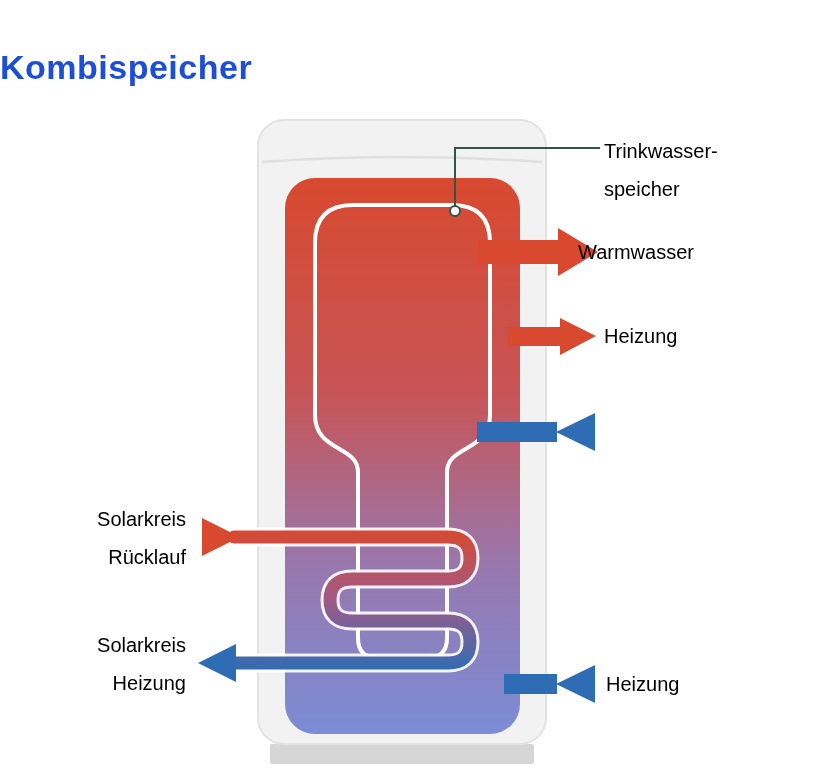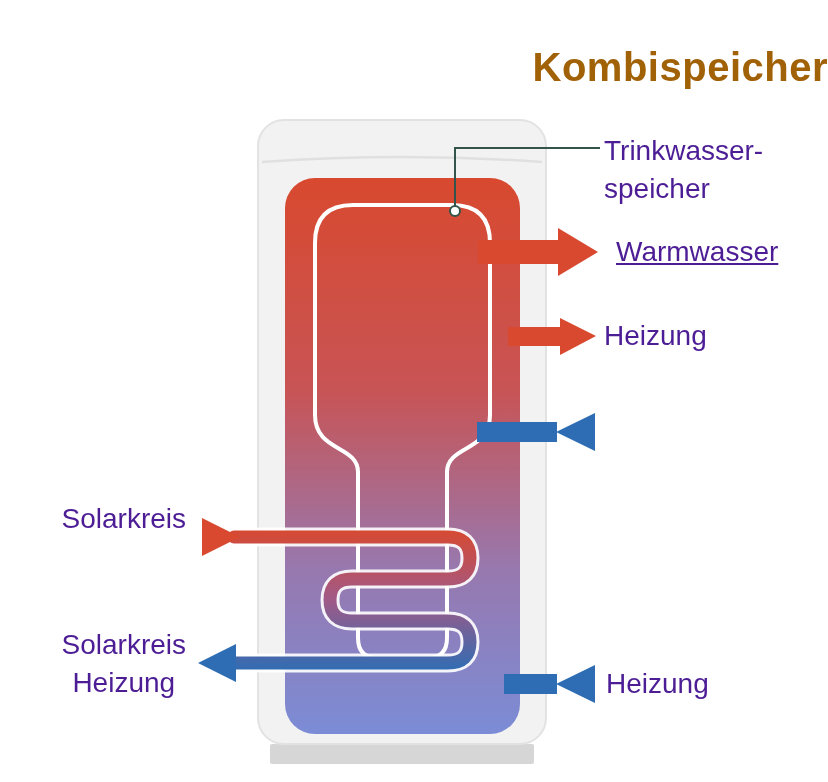--- a/index.html
+++ b/index.html
@@ -2,30 +2,30 @@
 <html><head>
 <meta charset="utf-8">
 <style>
   html,body { margin:0; padding:0; background:#ffffff; }
   .stage {
     position:relative; width:828px; height:782px; background:#ffffff;
     font-family:"Liberation Sans", sans-serif; overflow:hidden;
   }
   .title {
     position:absolute; top:46px; left:0; width:100%;
-    text-align:right; font-size:40px; line-height:42px; font-weight:700;
-    color:#a16207; letter-spacing:0.5px;
+    text-align:left; font-size:34px; line-height:42px; font-weight:700;
+    color:#1d4ed8; letter-spacing:0.5px;
   }
   .svg-layer { position:absolute; top:0; left:0; }
   .label {
-    position:absolute; font-size:28px; line-height:38px; color:#4c1d95;
+    position:absolute; font-size:20px; line-height:38px; color:#000000;
     white-space:nowrap;
   }
   .label span { display:block; }
-  .label.right-align { text-align:center; }
+  .label.right-align { text-align:right; }
 </style>
 </head>
 <body>
 
 <div class="stage">
 
   <div class="title">Kombispeicher</div>
 
   <svg class="svg-layer" width="828" height="782" viewBox="0 0 828 782">
     <defs>
@@ -85,29 +85,30 @@
     <polygon points="202,518 202,556 240,537" fill="#D8492F"></polygon>
 
     <polygon points="236,644 236,682 198,663" fill="#2E6DB4"></polygon>
   </svg>
 
   <div class="label" style="left:604px; top:132px;">
     <span>Trinkwasser-</span>
     <span>speicher</span>
   </div>
 
-  <div class="label" style="left:616px; top:233px;text-decoration:underline;">Warmwasser</div>
+  <div class="label" style="left:578px; top:233px;">Warmwasser</div>
 
   <div class="label" style="left:604px; top:317px;">Heizung</div>
 
 
   <div class="label" style="left:606px; top:665px;">Heizung</div>
 
   <div class="label right-align" style="right:642px; top:500px;">
     <span>Solarkreis</span>
+    <span>Rücklauf</span>
   </div>
 
   <div class="label right-align" style="right:642px; top:626px;">
     <span>Solarkreis</span>
     <span>Heizung</span>
   </div>
 
 </div>
 
 </body></html>

